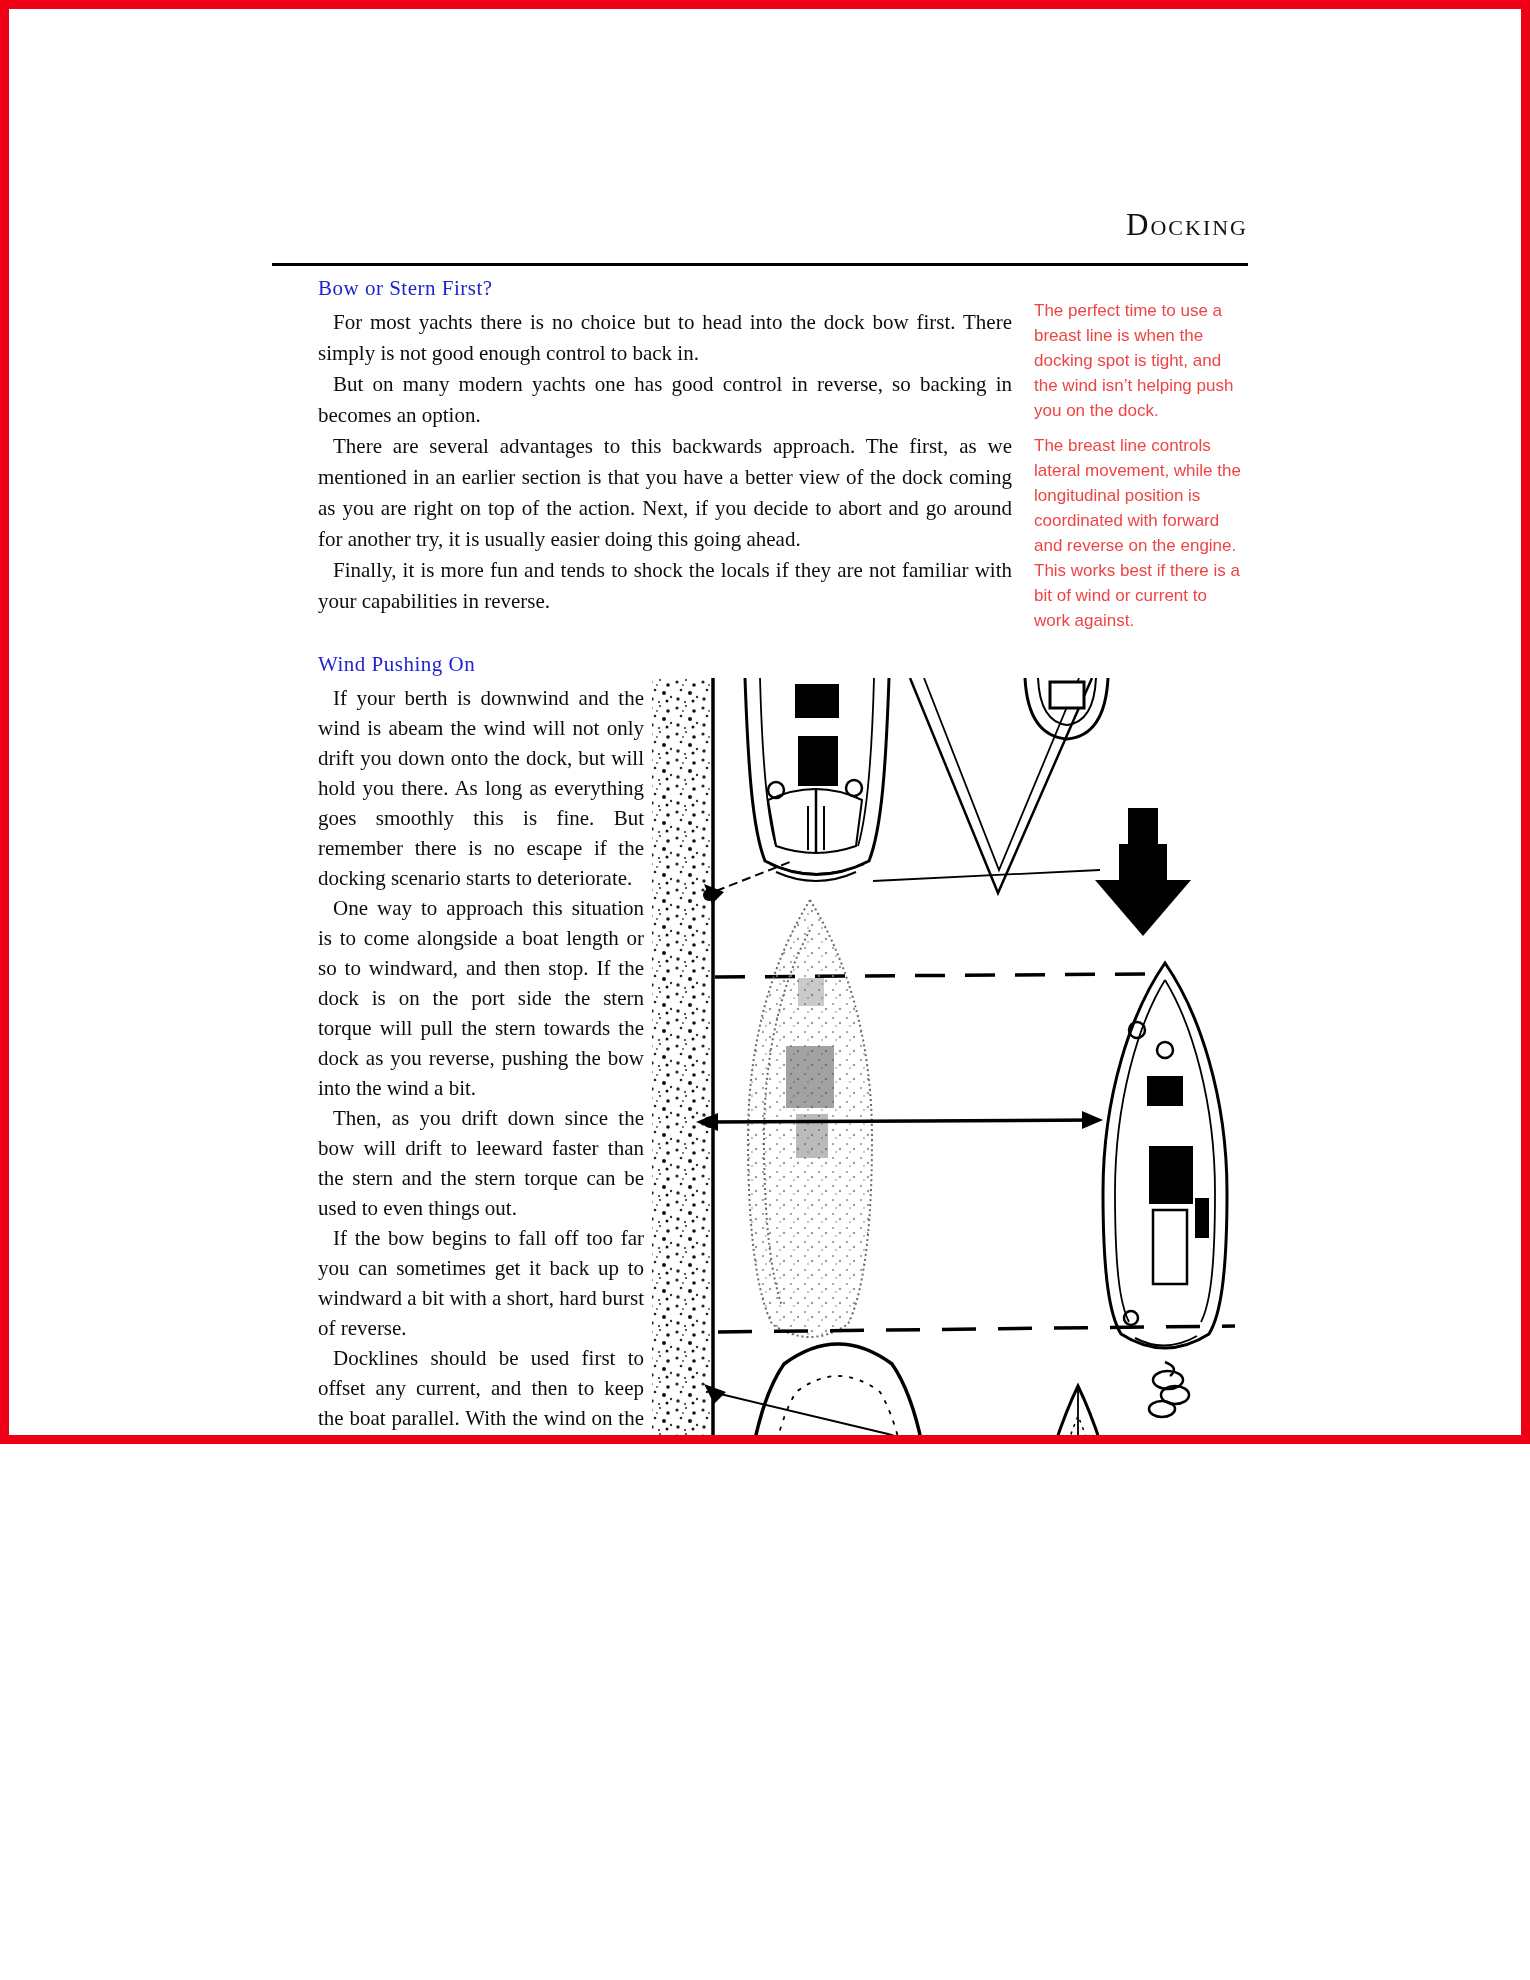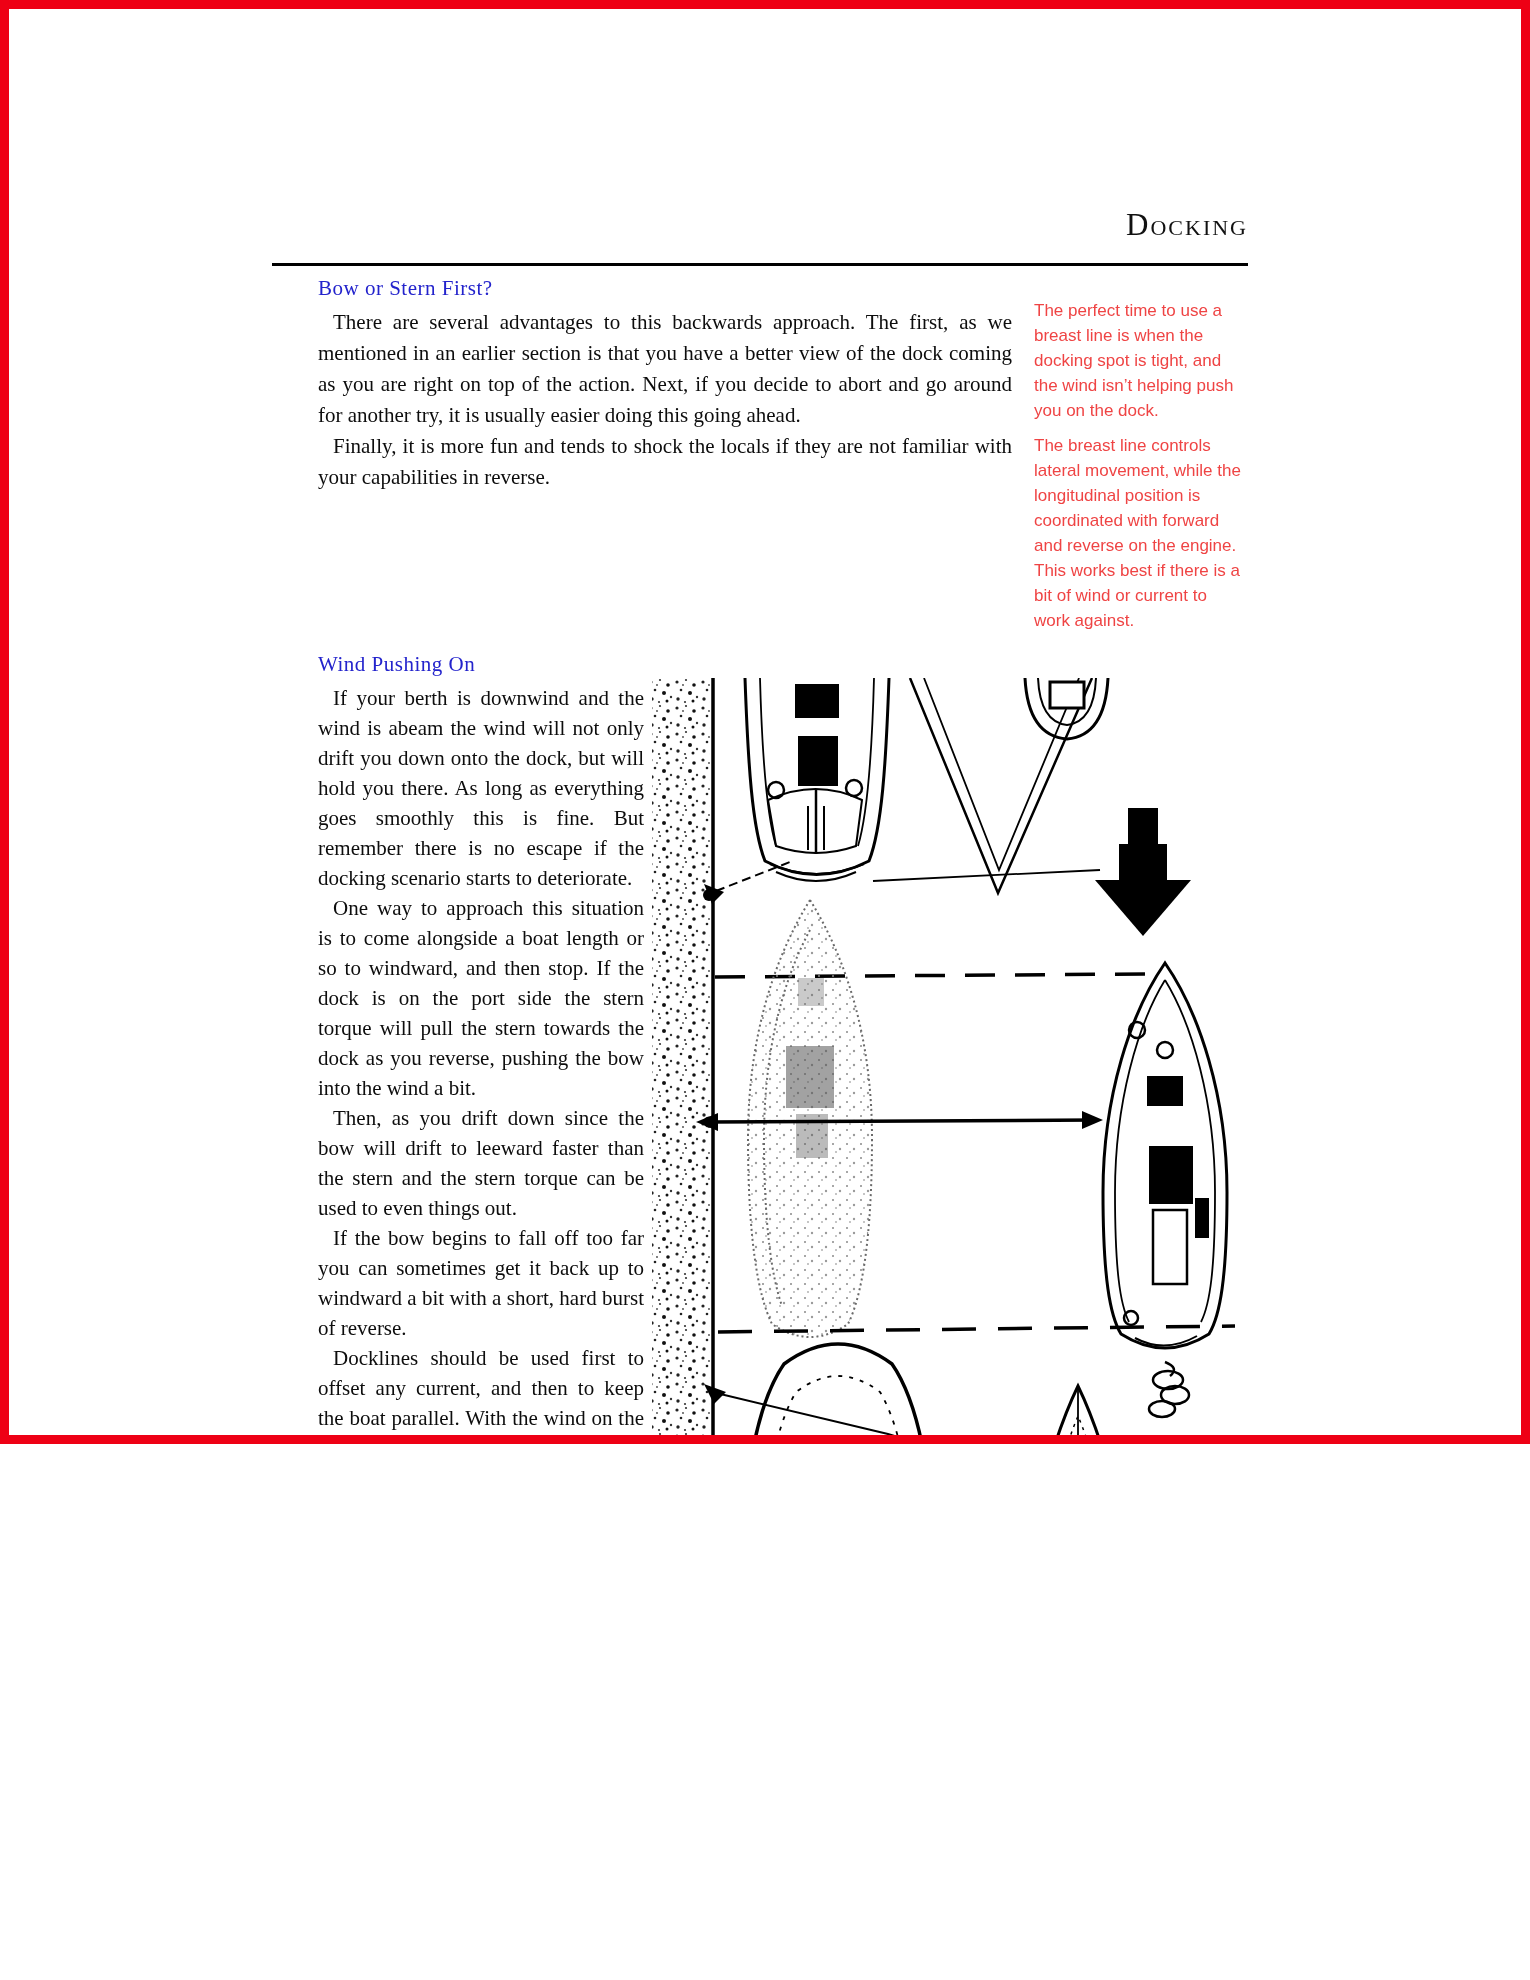--- a/index.html
+++ b/index.html
@@ -42,20 +42,22 @@
 
 <div class="page">
   <div class="frame"></div>
 
   <div class="doc-title">Docking</div>
   <div class="rule" id="rule-top"></div>
 
   <div id="sec1">
     <h2 class="sec">Bow or Stern First?</h2>
     <div class="bodytext">
+      <p>For most yachts there is no choice but to head into the dock bow first. There simply is not good enough control to back in.</p>
+      <p>But on many modern yachts one has good control in reverse, so backing in becomes an option.</p>
       <p>There are several advantages to this backwards approach. The first, as we mentioned in an earlier section is that you have a better view of the dock coming as you are right on top of the action. Next, if you decide to abort and go around for another try, it is usually easier doing this going ahead.</p>
       <p>Finally, it is more fun and tends to shock the locals if they are not familiar with your capabilities in reverse.</p>
     </div>
   </div>
 
   <div id="sidebar">
     <p>The perfect time to use a breast line is when the docking spot is tight, and the wind isn’t helping push you on the dock.</p>
     <p>The breast line controls lateral movement, while the longitudinal position is coordinated with forward and reverse on the engine. This works best if there is a bit of wind or current to work against.</p>
   </div>
 

